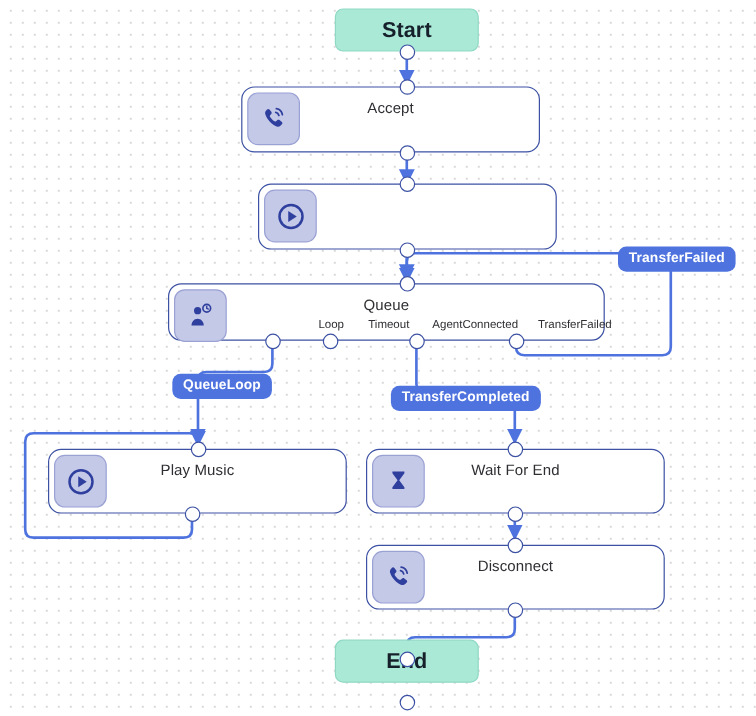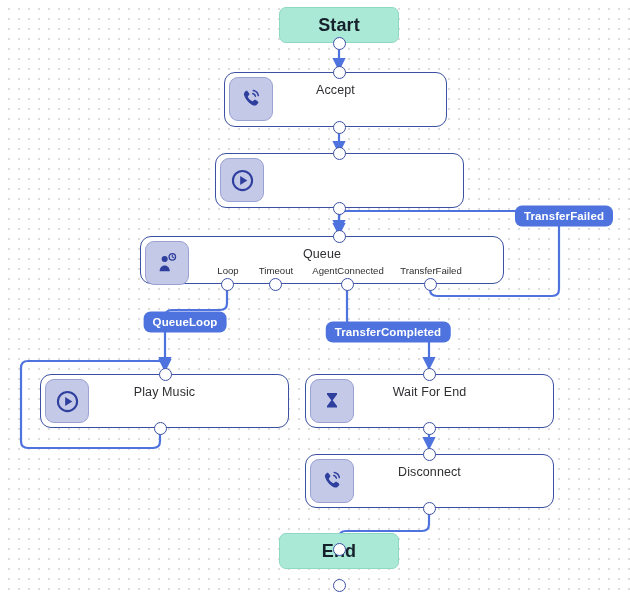--- a/index.html
+++ b/index.html
@@ -80,20 +80,21 @@
     box-sizing: border-box;
     z-index: 6;
   }
   .port-label {
     position: absolute;
     transform: translateX(-50%);
     font-size: 9.6px;
     color: #2f2f33;
     white-space: nowrap;
     z-index: 5;
+    margin-left: 48px;
   }
   .badge {
     position: absolute;
     transform: translate(-50%, -50%);
     background: #4E73DF;
     color: #ffffff;
     font-size: 11.5px;
     font-weight: bold;
     padding: 4px 9px 5px 9px;
     border-radius: 7px;
@@ -133,21 +134,21 @@
 
       <path d="M429,508 L429,524 Q429,531 422,531 L346,531 Q339,531 339,538 L339,549" marker-end="url(#arrow)"></path>
     </g>
   </svg>
 
   <div class="node terminal" style="left:279px; top:7px; width:120px; height:36px;">
     <div class="node-title">Start</div>
   </div>
   <div class="port" style="left:339px; top:43px;"></div>
 
-  <div class="node" style="left:224px; top:72px; width:223px; height:55px;">
+  <div class="node" style="left:201px; top:72px; width:249px; height:55px;">
     <div class="icon-box">
       <svg width="24" height="24" viewBox="0 0 24 24">
         <path d="M6.6 4.2c0.5-0.6 1.4-0.6 1.9 0l1.6 2c0.4 0.5 0.4 1.2 0 1.7l-1 1.1c-0.3 0.4-0.3 0.9-0.1 1.3 0.9 1.6 2.2 2.9 3.8 3.8 0.4 0.2 0.9 0.2 1.3-0.1l1.1-1c0.5-0.4 1.2-0.4 1.7 0l2 1.6c0.6 0.5 0.6 1.4 0 1.9l-1.2 1.2c-0.8 0.8-2 1.1-3.1 0.7C11 17.3 6.7 13 5.1 8.2c-0.4-1.1-0.1-2.3 0.7-3.1z" fill="#2f3f9e"></path>
         <path d="M14.3 3.6c2.6 0.4 4.6 2.4 5 5" stroke="#2f3f9e" stroke-width="1.5" fill="none" stroke-linecap="round"></path>
         <path d="M13.8 6.6c1.3 0.3 2.3 1.3 2.6 2.6" stroke="#2f3f9e" stroke-width="1.5" fill="none" stroke-linecap="round"></path>
       </svg>
     </div>
     <div class="node-title">Accept</div>
   </div>
   <div class="port" style="left:339px; top:72px;"></div>

